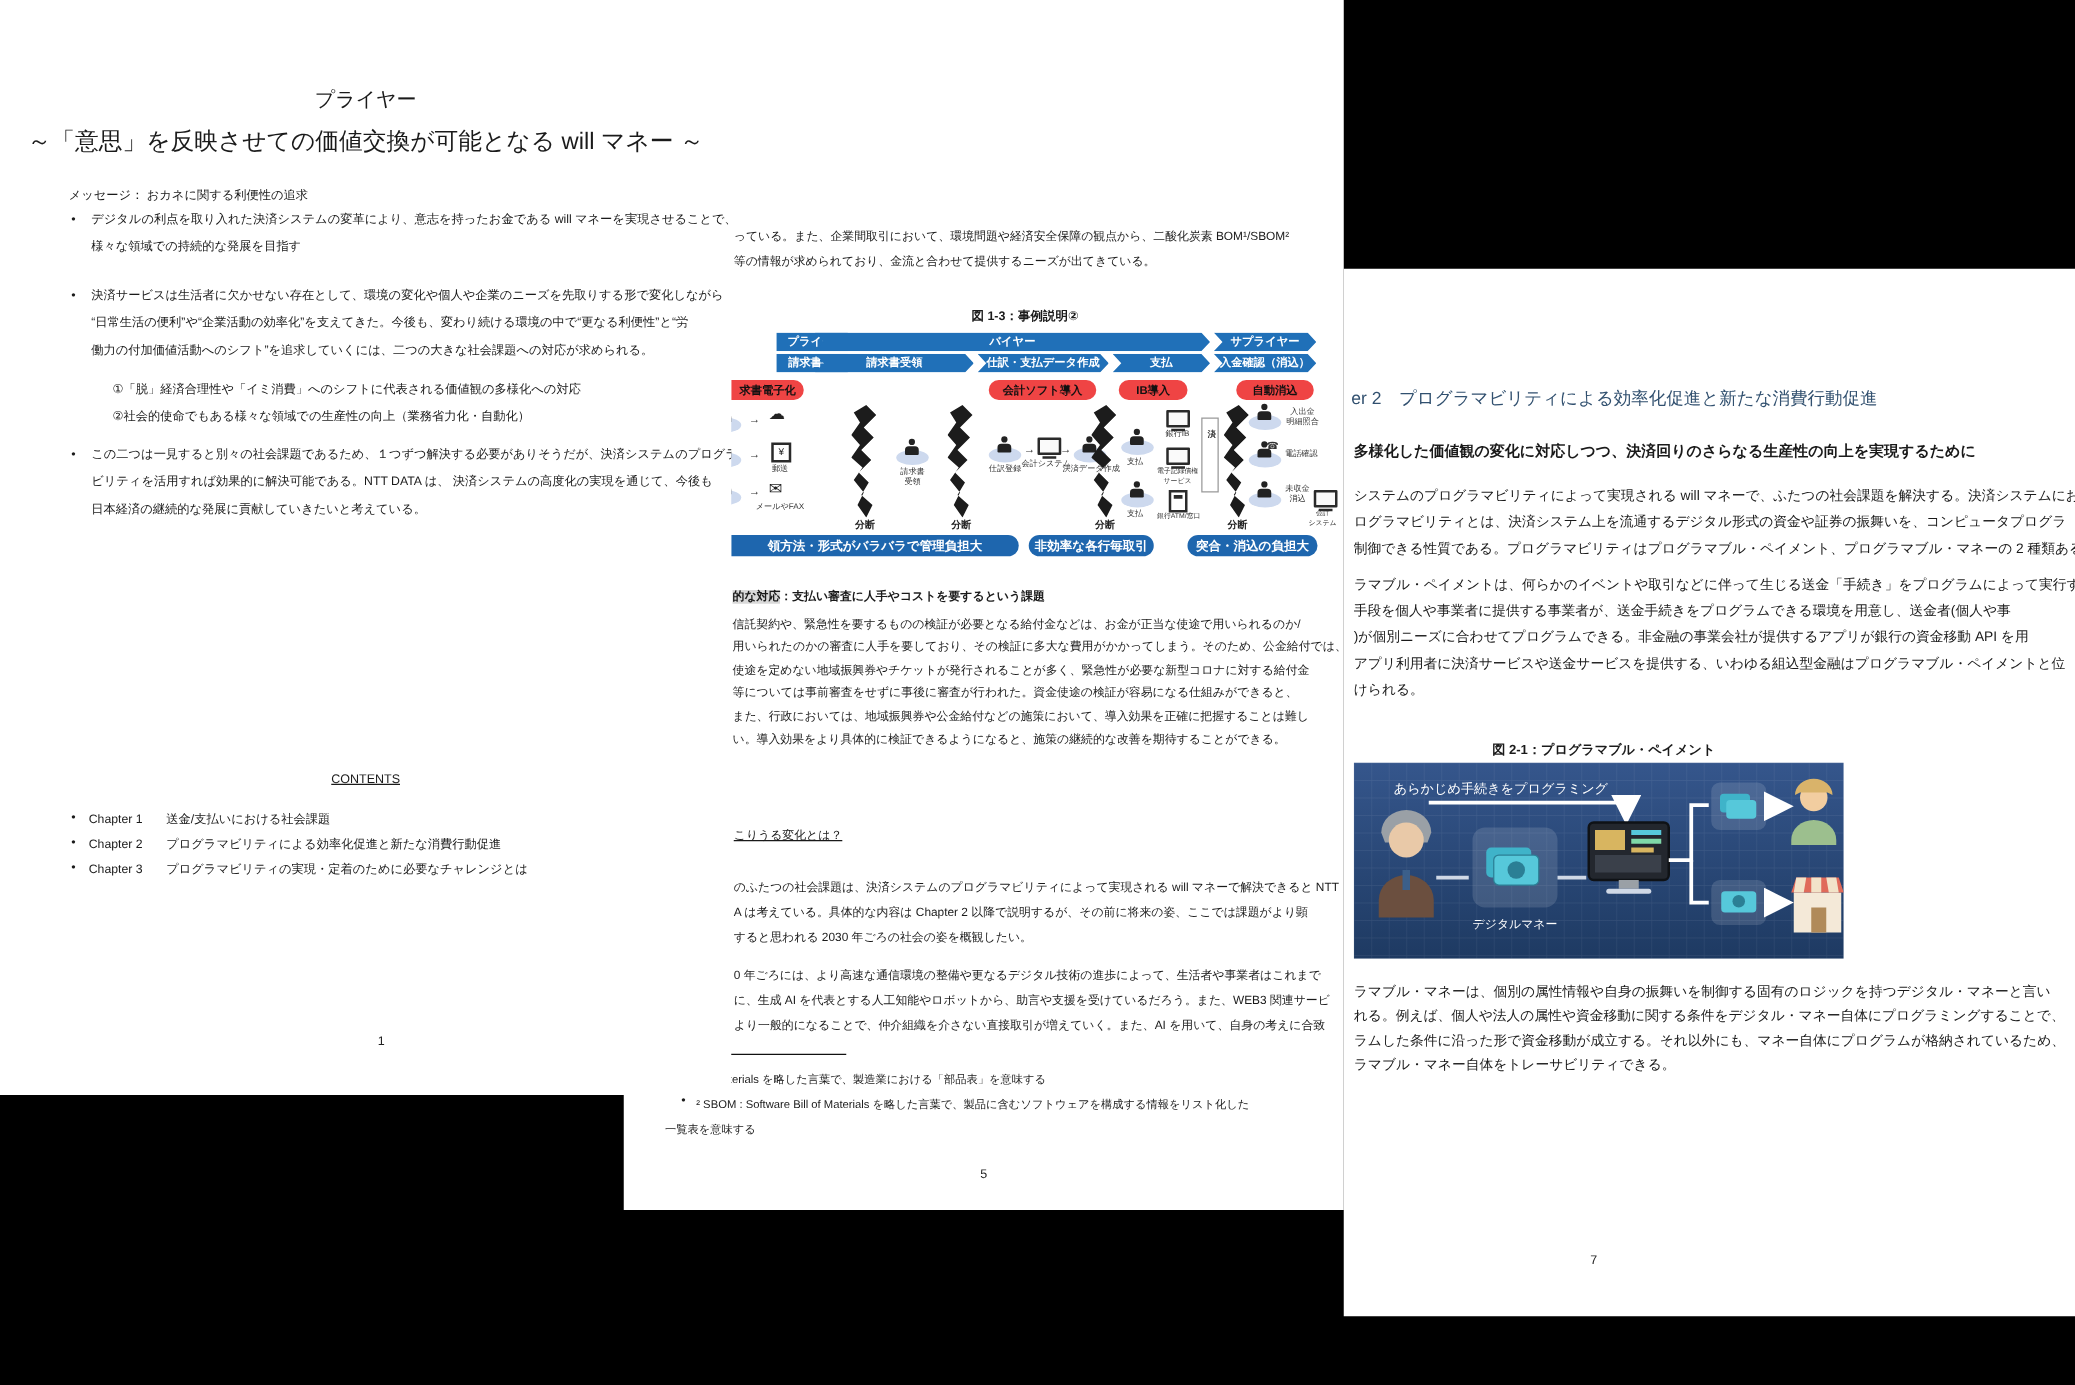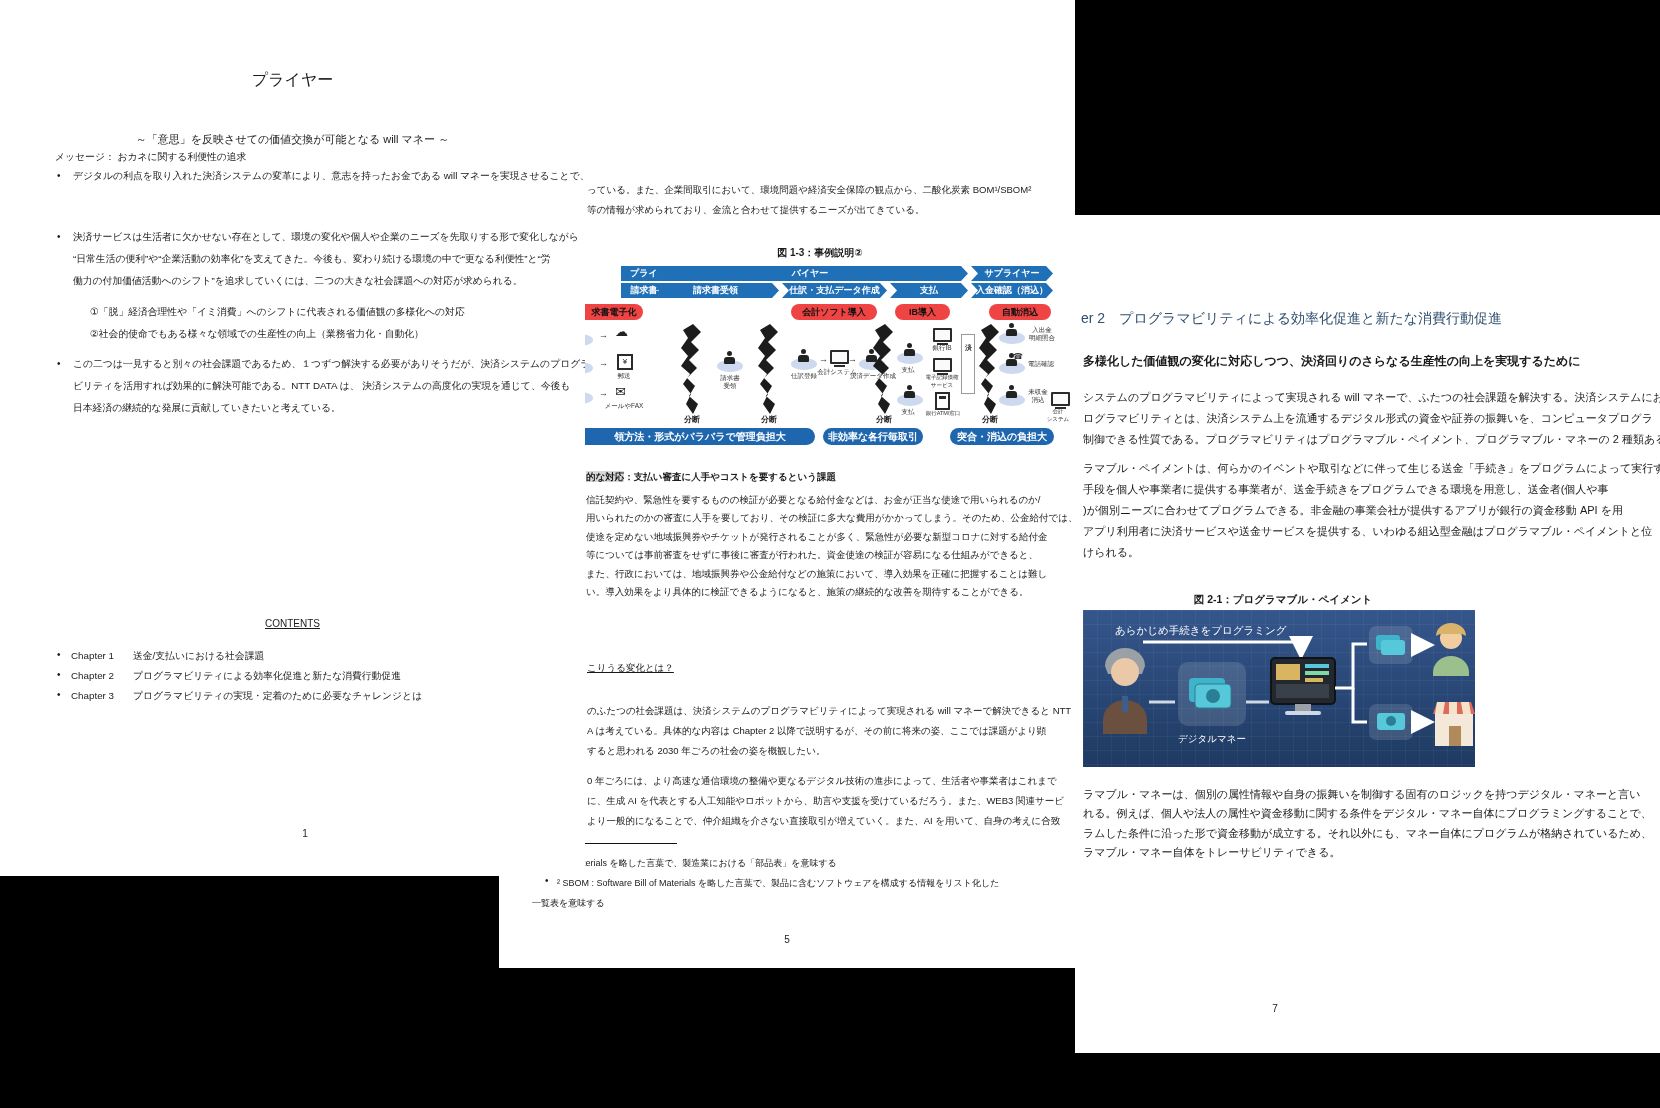--- a/index.html
+++ b/index.html
@@ -10,21 +10,21 @@
   #page-middle{left:499px;top:0;width:576px;height:968px;z-index:2;}
   #page-right{left:1075px;top:215px;width:585px;height:838px;z-index:1;}
   .abs{position:absolute;}
   .nowrap{white-space:nowrap;}
   .center{text-align:center;}
   .b{font-weight:bold;}
   .u{text-decoration:underline;}
   
   .lp-body{font-size:9.8px;line-height:22px;white-space:nowrap;}
   .lp-title{font-size:16px;}
-  .lp-sub{font-size:11px;margin-top:32px;}
+  .lp-sub{font-size:19px;}
   .dot{position:absolute;font-size:10px;}
   
   .mp-body{font-size:9.5px;line-height:18.4px;white-space:nowrap;}
   .mp-p2{line-height:20px;}
   .fn{font-size:9px;line-height:19.5px;white-space:nowrap;}
   .hl{background:#D9D9D9;}
   
   .chev{position:absolute;height:15px;background:#2070B8;color:#fff;font-size:9px;font-weight:bold;
         display:flex;align-items:center;justify-content:center;white-space:nowrap;
         clip-path:polygon(0 0,calc(100% - 7px) 0,100% 50%,calc(100% - 7px) 100%,0 100%,7px 50%);}
@@ -198,20 +198,21 @@
 
 <div class="page" id="page-left">
   <div class="abs lp-title center" style="left:0;top:70px;width:585px;">プライヤー</div>
   <div class="abs lp-sub center" style="left:0;top:100px;width:585px;">～「意思」を反映させての価値交換が可能となる will マネー ～</div>
 
   <div class="abs lp-body" style="left:55px;top:146px;">メッセージ： おカネに関する利便性の追求</div>
 
   <span class="dot" style="left:57px;top:170px;">•</span>
   <div class="abs lp-body" style="left:73px;top:165px;">
     <div>デジタルの利点を取り入れた決済システムの変革により、意志を持ったお金である will マネーを実現させることで、</div>
+    <div>様々な領域での持続的な発展を目指す</div>
   </div>
 
   <span class="dot" style="left:57px;top:231px;">•</span>
   <div class="abs lp-body" style="left:73px;top:226px;">
     <div>決済サービスは生活者に欠かせない存在として、環境の変化や個人や企業のニーズを先取りする形で変化しながら</div>
     <div>“日常生活の便利”や“企業活動の効率化”を支えてきた。今後も、変わり続ける環境の中で“更なる利便性”と“労</div>
     <div>働力の付加価値活動へのシフト”を追求していくには、二つの大きな社会課題への対応が求められる。</div>
   </div>
 
   <div class="abs lp-body" style="left:90px;top:301px;">

